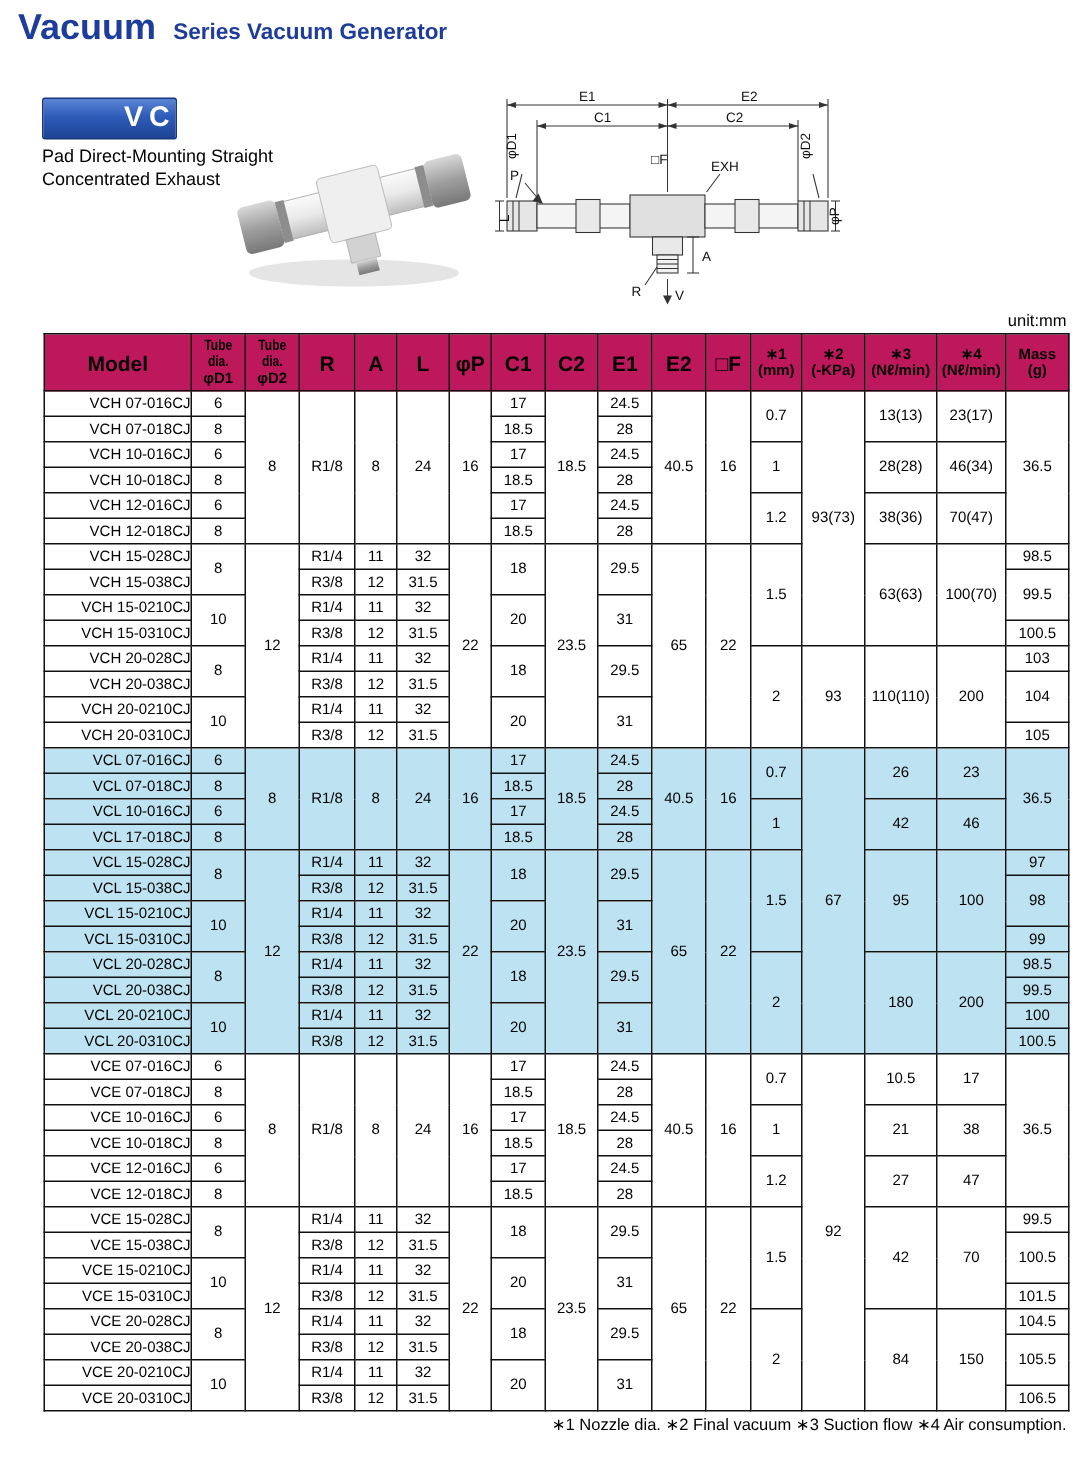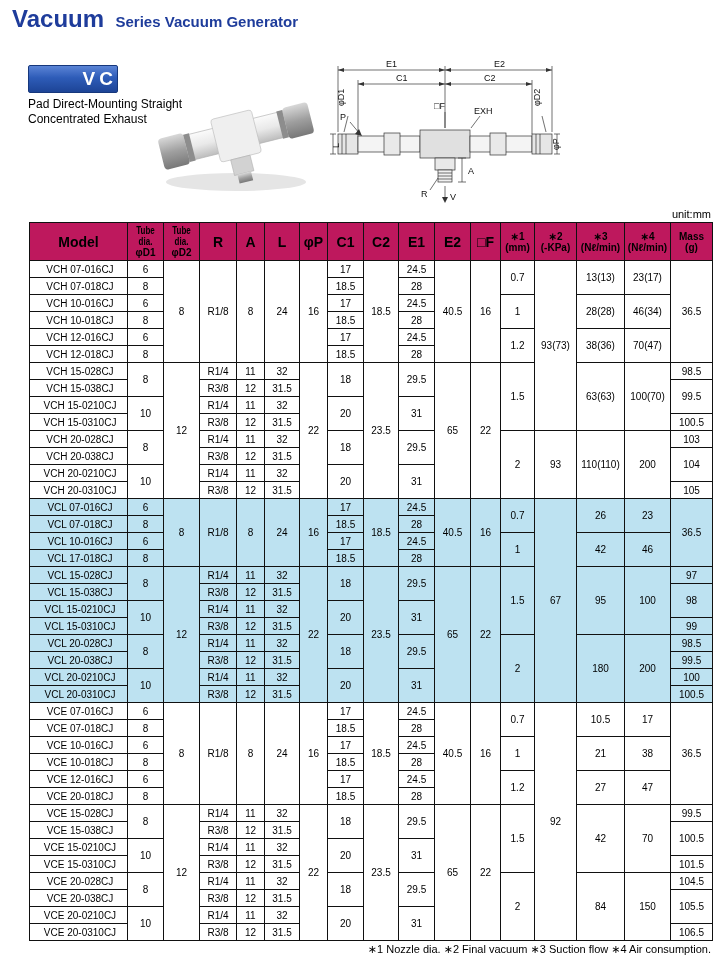--- a/index.html
+++ b/index.html
@@ -23,21 +23,21 @@
   col.c8{width:35px}col.c9{width:36px}col.c10{width:36px}col.c11{width:30px}
   col.c12{width:34px}col.c13{width:42px}col.c14{width:48px}col.c15{width:46px}col.c16{width:42px}
   th,td{border:1px solid #111;padding:0;text-align:center;vertical-align:middle;}
   thead th{background:#be185d;height:37px;font-weight:bold;}
   th .h1{font-size:14px;line-height:12px;}
   th.two .h1{font-size:10px;line-height:11px;}
   th.two .h1.squeeze{transform:scaleX(0.8);}
   th .h2{font-size:10px;line-height:11px;}
   tbody tr{height:17px;}
   tbody td{font-size:10px;white-space:nowrap;overflow:hidden;}
-  td.model{text-align:center;padding-left:3px;font-size:10px;}
+  td.model{text-align:right;padding-left:3px;font-size:10px;}
   tr.hl td{background:#bde2f1;}
   .footnote{position:absolute;top:943px;right:10px;font-size:11px;}
 </style>
 </head>
 <body>
 
 <div class="page-title">
   <span class="title-main">Vacuum</span>
   <span class="title-sub">Series Vacuum Generator</span>
 </div>
@@ -531,21 +531,21 @@
         <tr>
           <td class="model">VCE 12-016CJ</td>
           <td>6</td>
           <td>17</td>
           <td>24.5</td>
           <td rowspan="2">1.2</td>
           <td rowspan="2">27</td>
           <td rowspan="2">47</td>
         </tr>
         <tr>
-          <td class="model">VCE 20-018CJ</td>
+          <td class="model">VCE 12-018CJ</td>
           <td>8</td>
           <td>18.5</td>
           <td>28</td>
         </tr>
         <tr>
           <td class="model">VCE 15-028CJ</td>
           <td rowspan="2">8</td>
           <td rowspan="8">12</td>
           <td>R1/4</td>
           <td>11</td>

